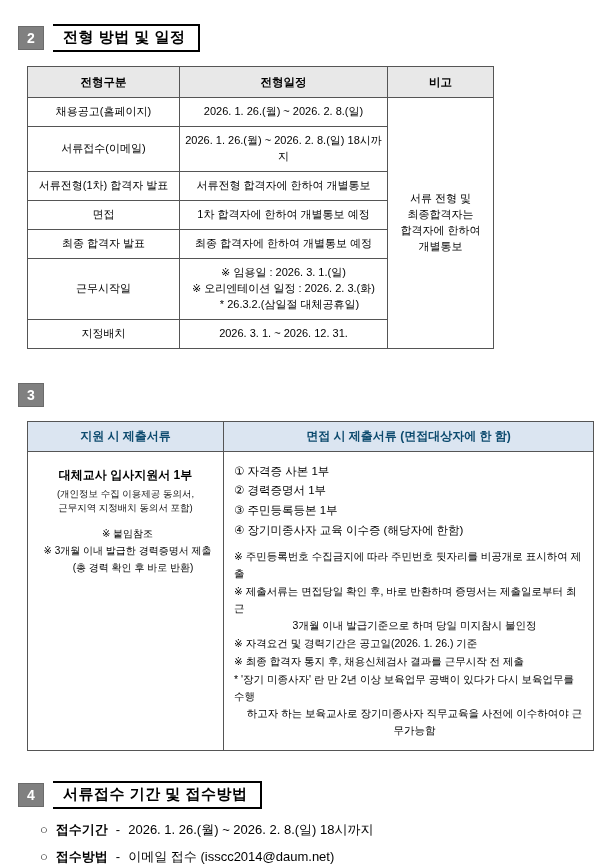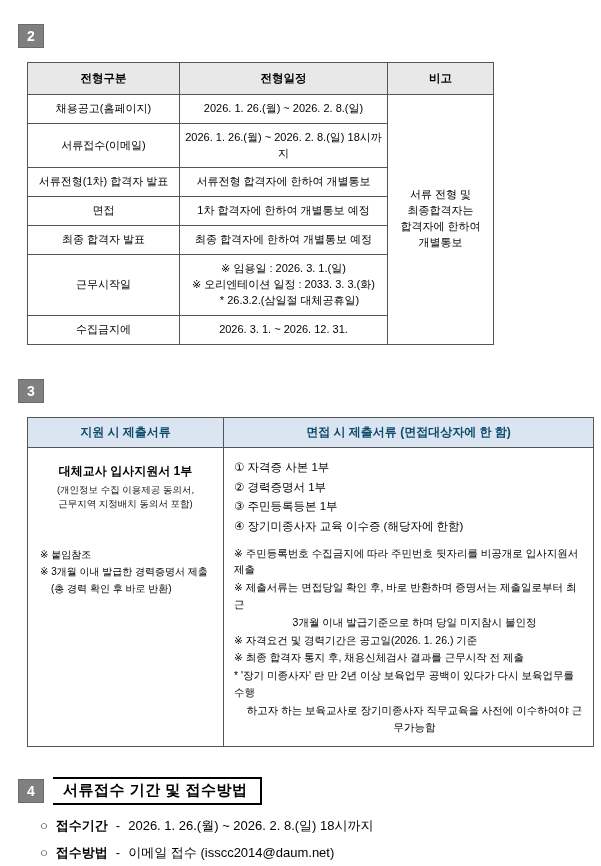--- a/index.html
+++ b/index.html
@@ -135,22 +135,22 @@
     display: block;
     margin-bottom: 3px;
   }
   .sub {
     font-size: 9.5px;
     line-height: 1.5;
     display: block;
     color: #111;
   }
   .left-notes {
-    margin-top: 34px;
-    text-align: left;
+    margin-top: 10px;
+    text-align: center;
     padding-left: 4px;
     font-size: 10px;
     line-height: 1.7;
   }
   .left-notes .indent {
     padding-left: 11px;
     display: block;
   }
   .num-list p {
     margin: 0 0 1px 0;
@@ -196,20 +196,23 @@
 </style>
 </head>
 <body>
 
 <div class="page">
 
   <div class="spacer-24"></div>
 
   <div class="sec-head">
     <div class="sec-num">2</div>
+    <div class="sec-title-wrap">
+      <span class="sec-title">전형 방법 및 일정</span>
+    </div>
   </div>
 
   <div style="height:14px"></div>
 
   <table class="tbl">
     <colgroup>
       <col class="col-a">
         <col class="col-b">
         <col class="col-c">
     </colgroup>
@@ -244,26 +247,26 @@
         <td>1차 합격자에 한하여 개별통보 예정</td>
       </tr>
       <tr>
         <td>최종 합격자 발표</td>
         <td>최종 합격자에 한하여 개별통보 예정</td>
       </tr>
       <tr>
         <td>근무시작일</td>
         <td class="td-left">
           <div>※ 임용일 : 2026. 3. 1.(일)</div>
-          <div>※ 오리엔테이션 일정 : 2033. 3. 3.(화)</div>
+          <div>※ 오리엔테이션 일정 : 2026. 2. 3.(화)</div>
           <div style="padding-left:12px">* 26.3.2.(삼일절 대체공휴일)</div>
         </td>
       </tr>
       <tr>
-        <td>수집금지에</td>
+        <td>지정배치</td>
         <td>2026. 3. 1. ~ 2026. 12. 31.</td>
       </tr>
     </tbody>
   </table>
 
   <div class="spacer-34"></div>
 
   <div class="sec-head">
     <div class="sec-num">3</div>
   </div>
@@ -294,21 +297,21 @@
           </div>
         </td>
         <td class="t3-body-right">
           <div class="num-list">
             <p>① 자격증 사본 1부</p>
             <p>② 경력증명서 1부</p>
             <p>③ 주민등록등본 1부</p>
             <p>④ 장기미종사자 교육 이수증 (해당자에 한함)</p>
           </div>
           <div class="star-list">
-            <p>※ 주민등록번호 수집금지에 따라 주민번호 뒷자리를 비공개로 입사지원서 제출</p>
+            <p>※ 주민등록번호 수집금지에 따라 주민번호 뒷자리를 비공개로 표시하여 제출</p>
             <p>※ 제출서류는 면접당일 확인 후, 바로 반환하며 증명서는 제출일로부터 최근</p>
             <p class="cont">3개월 이내 발급기준으로 하며 당일 미지참시 불인정</p>
             <p>※ 자격요건 및 경력기간은 공고일(2026. 1. 26.) 기준</p>
             <p>※ 최종 합격자 통지 후, 채용신체검사 결과를 근무시작 전 제출</p>
             <p>* '장기 미종사자' 란 만 2년 이상 보육업무 공백이 있다가 다시 보육업무를 수행</p>
             <p class="cont">하고자 하는 보육교사로 장기미종사자 직무교육을 사전에 이수하여야 근무가능함</p>
           </div>
         </td>
       </tr>
     </tbody>

